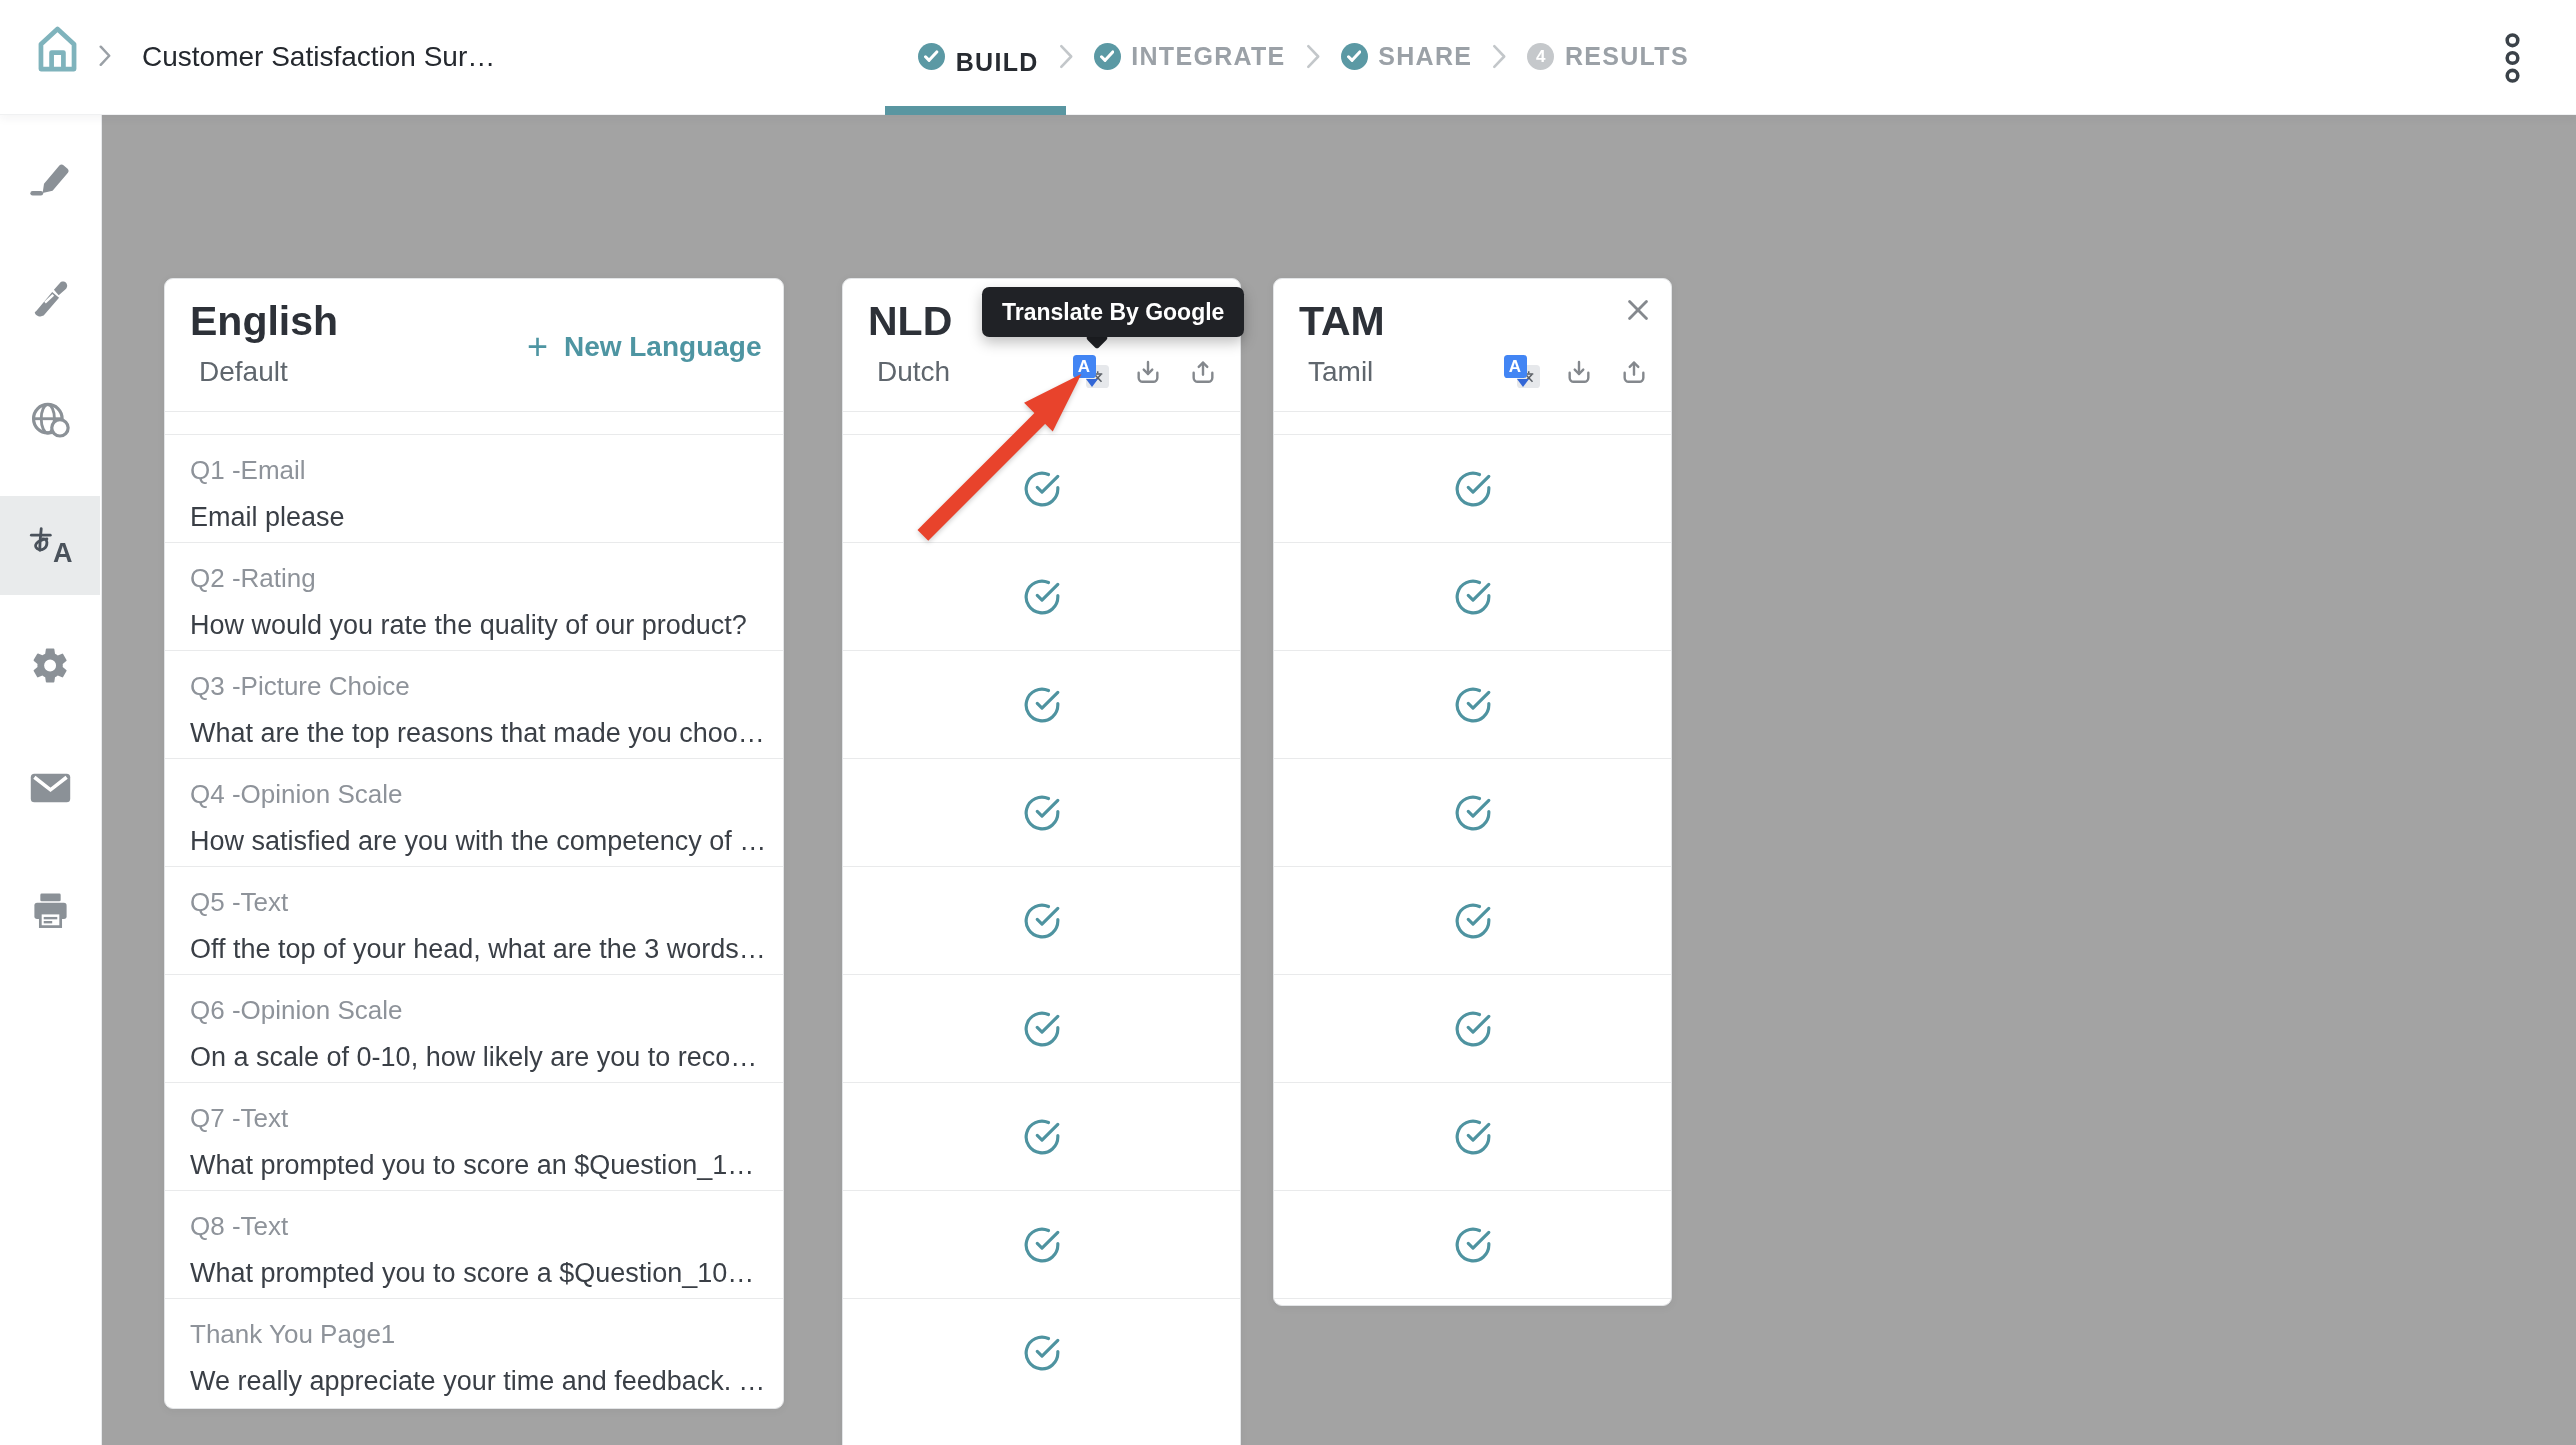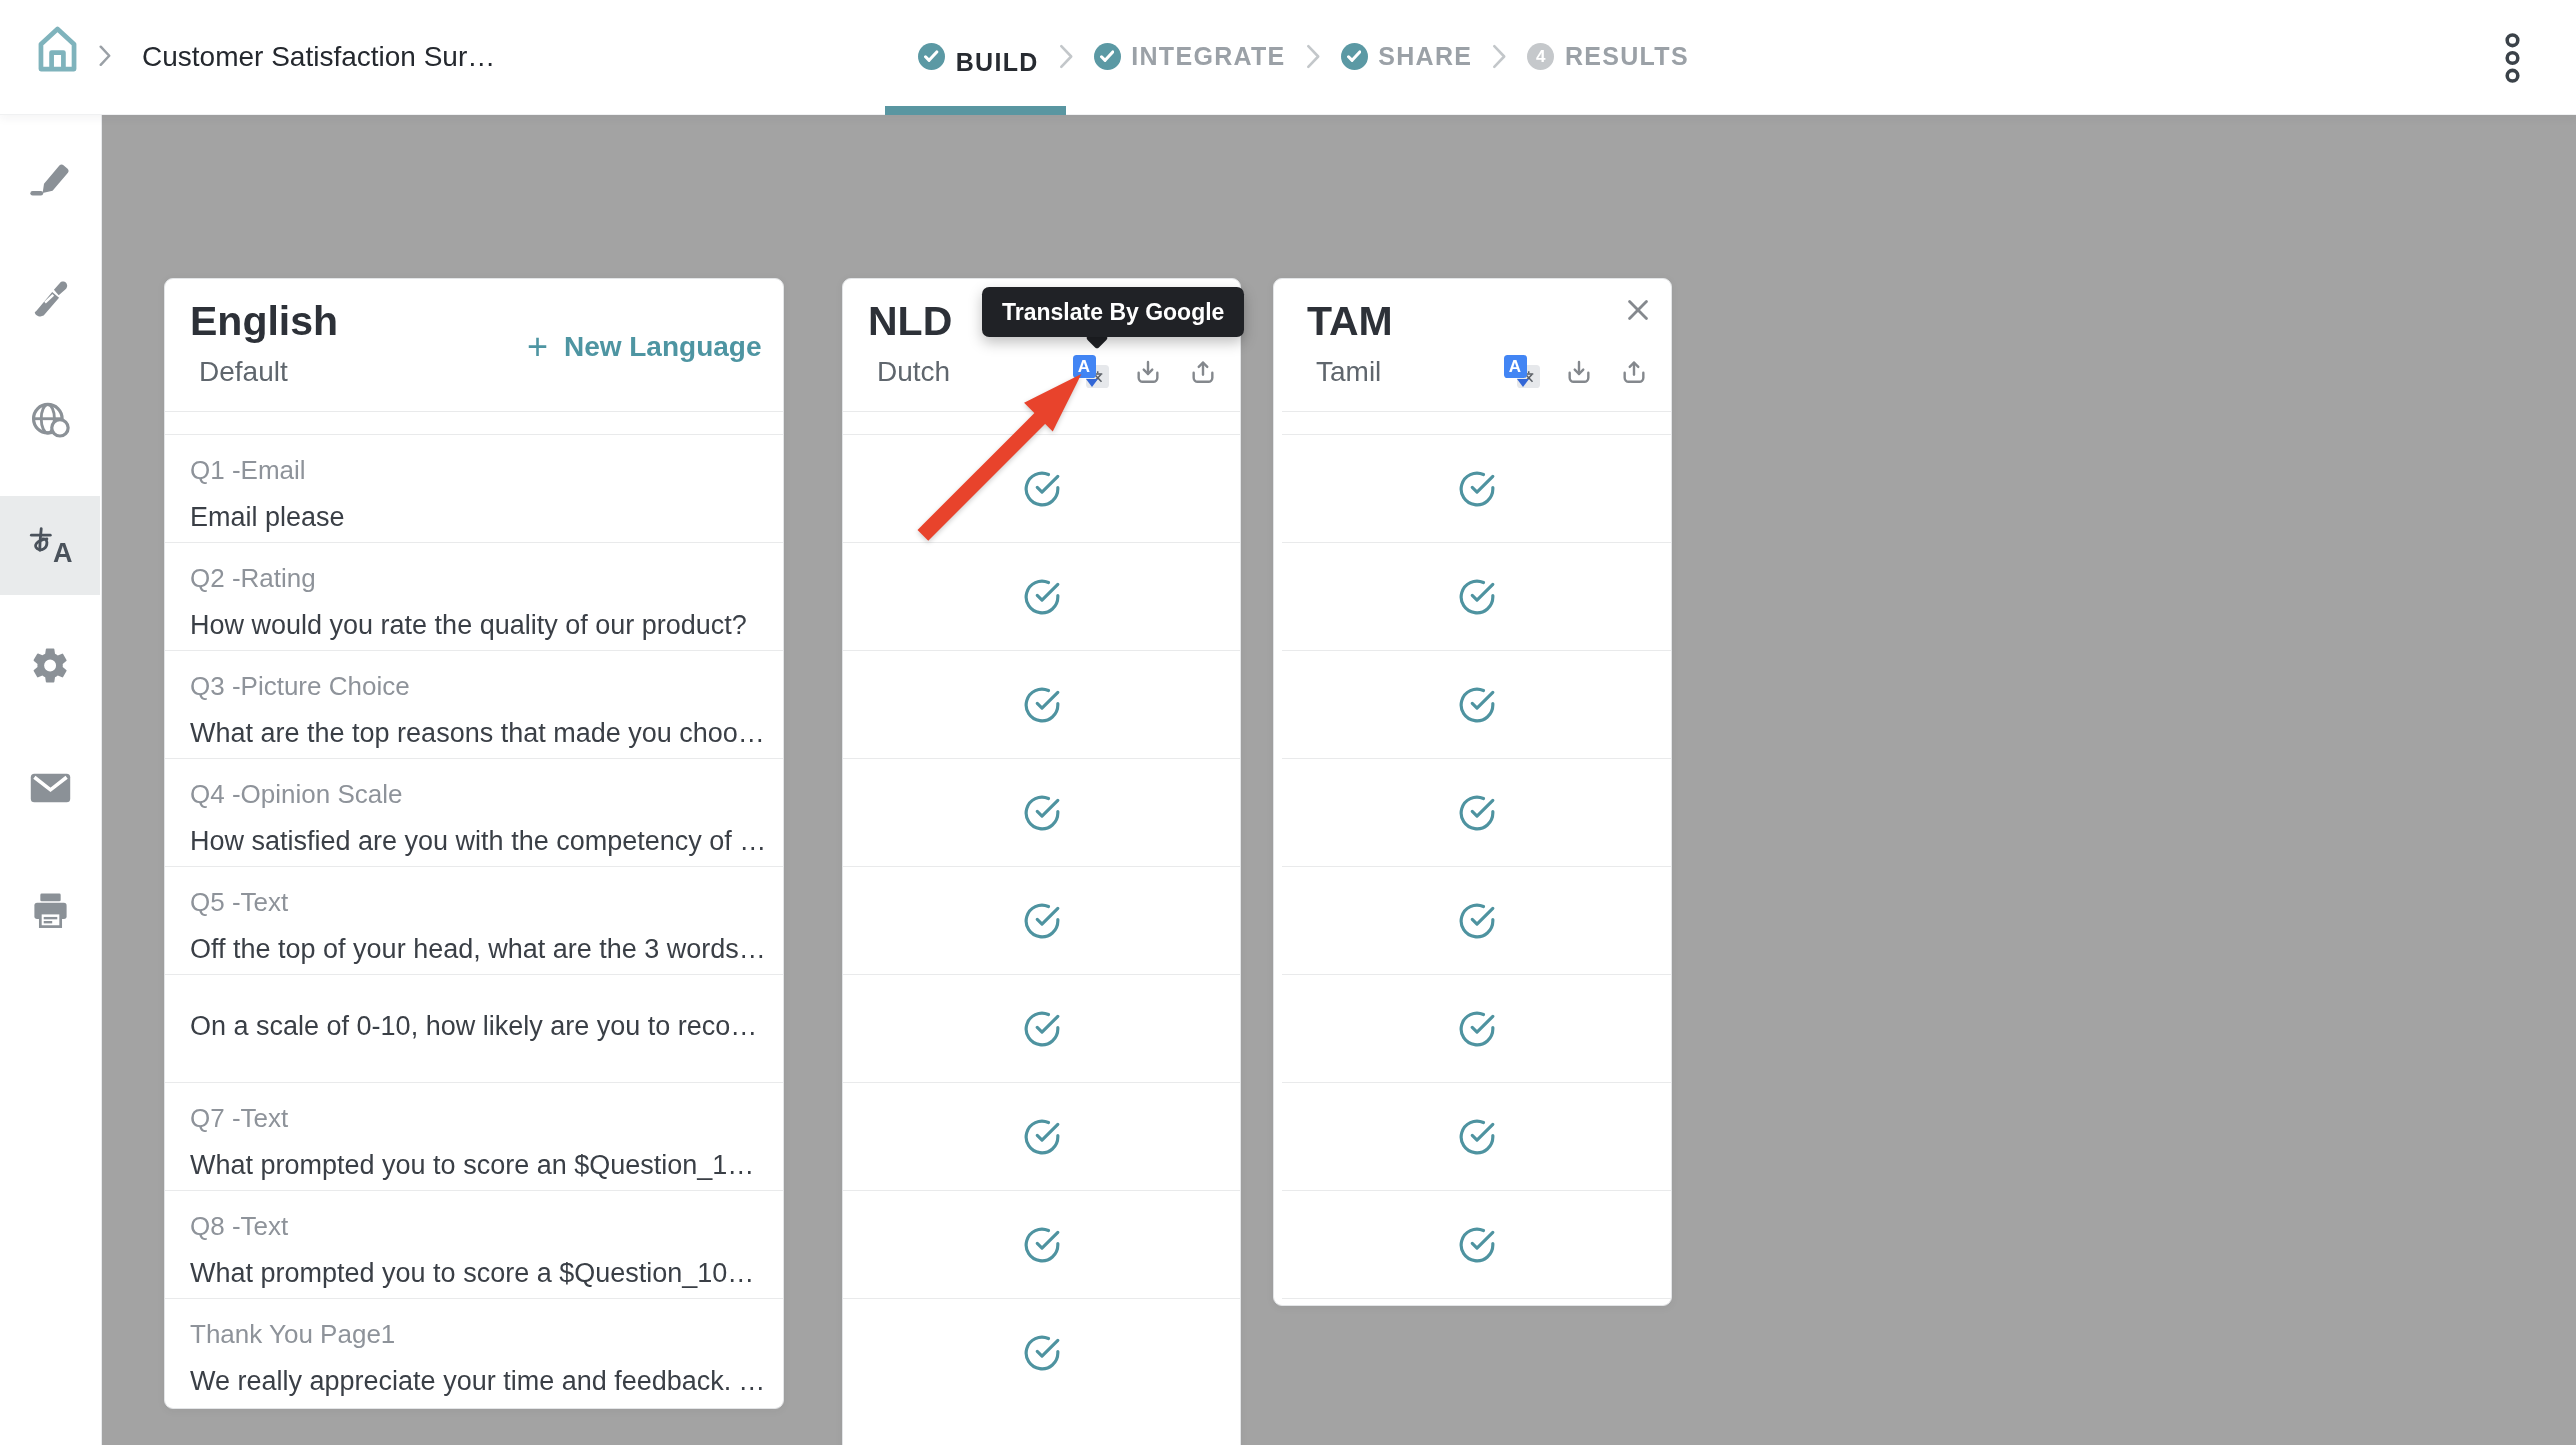--- a/index.html
+++ b/index.html
@@ -40,21 +40,21 @@
   .tab { height:75px; display:flex; align-items:center; border-radius:38px; cursor:pointer; }
   .tab.active { background:#fff; padding:0 38px; box-shadow:0 3.6px 12.5px rgba(30,34,40,.12);
                 font-size:24px; font-weight:700; letter-spacing:0.9px; color:#26292e; }
   .tab.inactive { padding:0 34px; font-size:23px; font-weight:700; letter-spacing:0.9px; color:#bcc0c4; }
 
   
   .card { position:absolute; top:278px; background:#fff; border:1.8px solid #e3e5e7; border-radius:9px;
           box-shadow:0 1.8px 9px rgba(33,37,41,.05); overflow:hidden; }
   .card.base  { left:164px;  width:620px; height:1131px; }
   .card.nld   { left:842px;  width:399px; height:1328px; }
-  .card.tam   { left:1273px; width:399px; height:1028px;padding-left:8px; }
+  .card.tam   { left:1273px; width:399px; height:1028px; }
 
   .card-header { position:relative; height:133px; border-bottom:1.8px solid #e9eaeb; }
   .card-title { position:absolute; left:25px; top:20px; font-size:41px; font-weight:700; color:#2d3138; line-height:1.1; }
   .card-subtitle { position:absolute; left:25px; top:77px; font-size:28px; color:#5f666d;margin-left:9px; }
 
   .new-language { position:absolute; right:21.5px; top:50px; display:flex; align-items:center; gap:16px;
                   cursor:pointer; color:#4e95a2; }
   .new-language .plus { font-size:36px; font-weight:400; line-height:36px; }
   .new-language .nl-label { font-size:28px; font-weight:600; white-space:nowrap; }
 
@@ -256,20 +256,21 @@
         </div>
       <div class="qrow">
           <div class="qlabel">Q4 -Opinion Scale</div>
           <div class="qtext">How satisfied are you with the competency of our cu…</div>
         </div>
       <div class="qrow">
           <div class="qlabel">Q5 -Text</div>
           <div class="qtext">Off the top of your head, what are the 3 words that y…</div>
         </div>
       <div class="qrow">
+          <div class="qlabel">Q6 -Opinion Scale</div>
           <div class="qtext">On a scale of 0-10, how likely are you to recommend …</div>
         </div>
       <div class="qrow">
           <div class="qlabel">Q7 -Text</div>
           <div class="qtext">What prompted you to score an $Question_1001603…</div>
         </div>
       <div class="qrow">
           <div class="qlabel">Q8 -Text</div>
           <div class="qtext">What prompted you to score a $Question_10016038…</div>
         </div>

